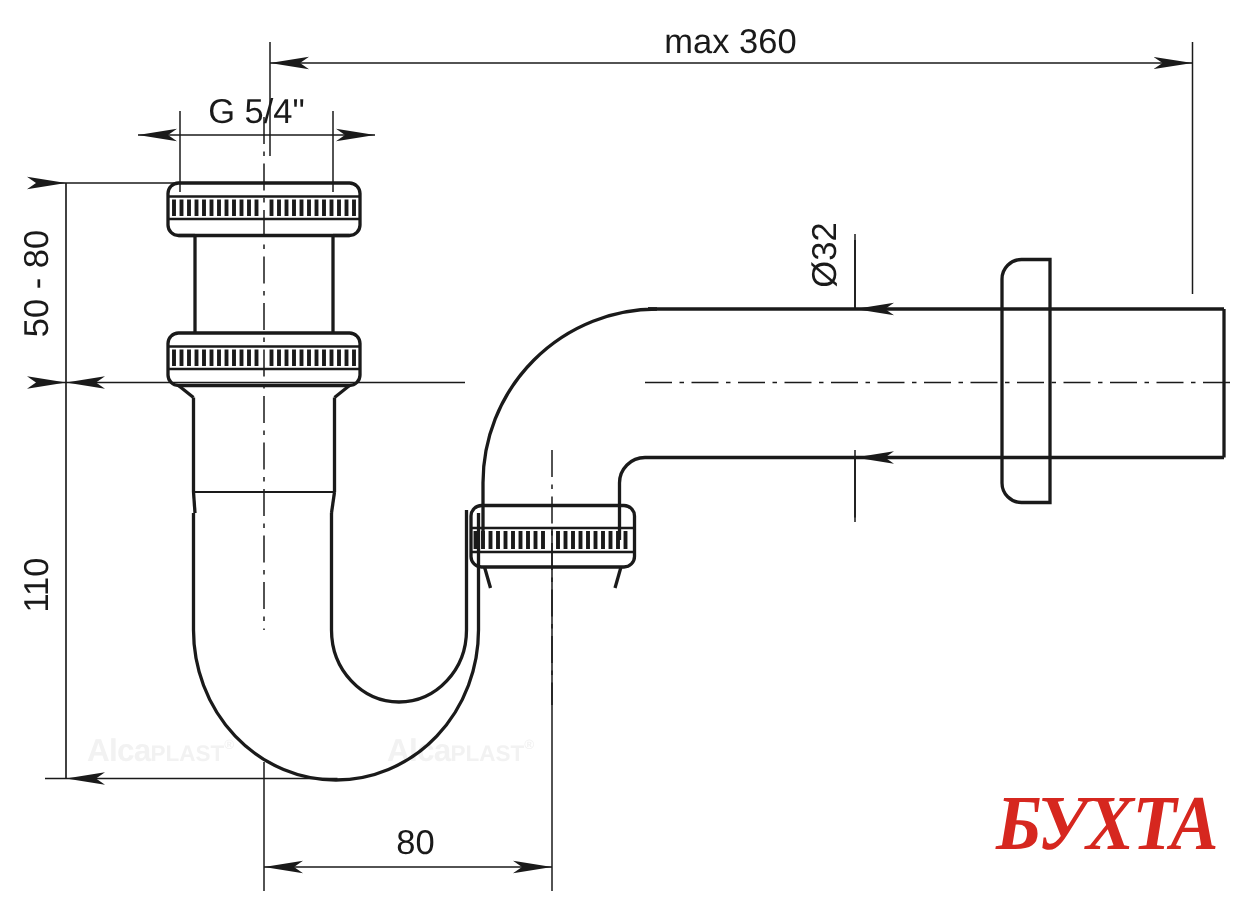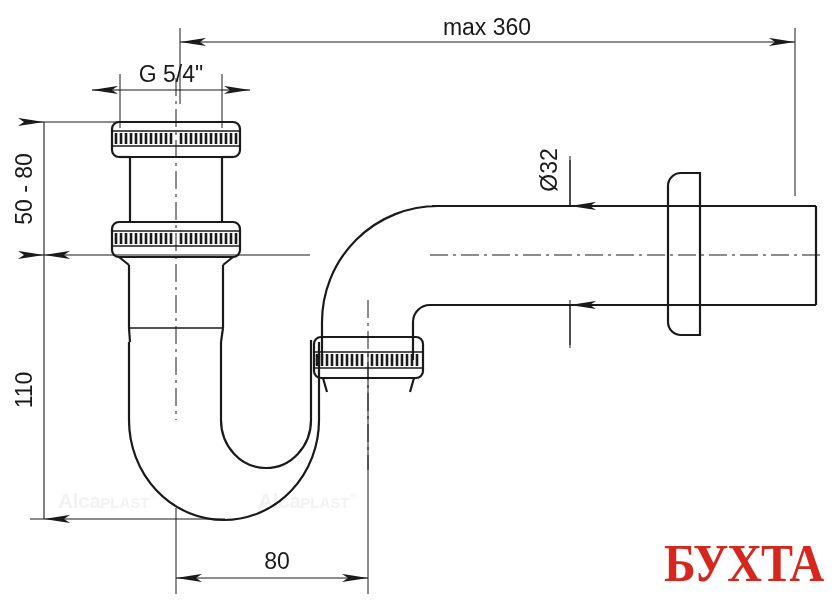--- a/index.html
+++ b/index.html
@@ -41,24 +41,25 @@
     font-size: 15px;
     letter-spacing: 0px;
   }
   .wm .tm {
     font-size: 9px;
     vertical-align: super;
   }
   #brand {
     position: absolute;
     left: 664px;
-    top: 534px;
+    top: 520px;
     width: 136px;
     height: 62px;
     user-select: none;
+    font-style: italic;
   }
   #brand-text {
     position: absolute;
     left: 0;
     top: 0;
     width: 136px;
     height: 62px;
     font-family: "Liberation Serif", serif;
     font-weight: bold;
     font-size: 48px;

